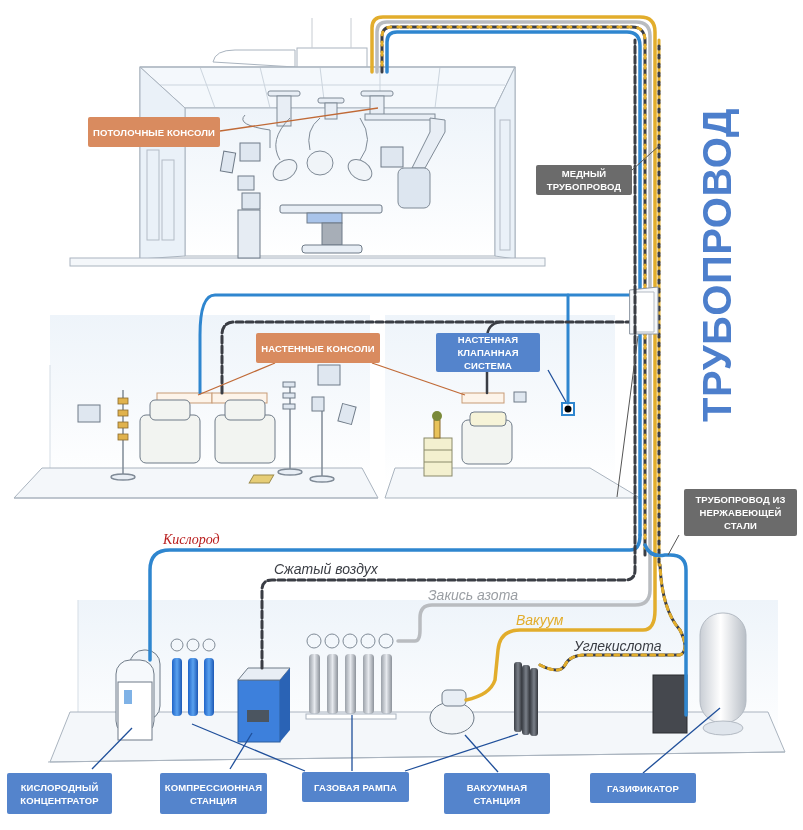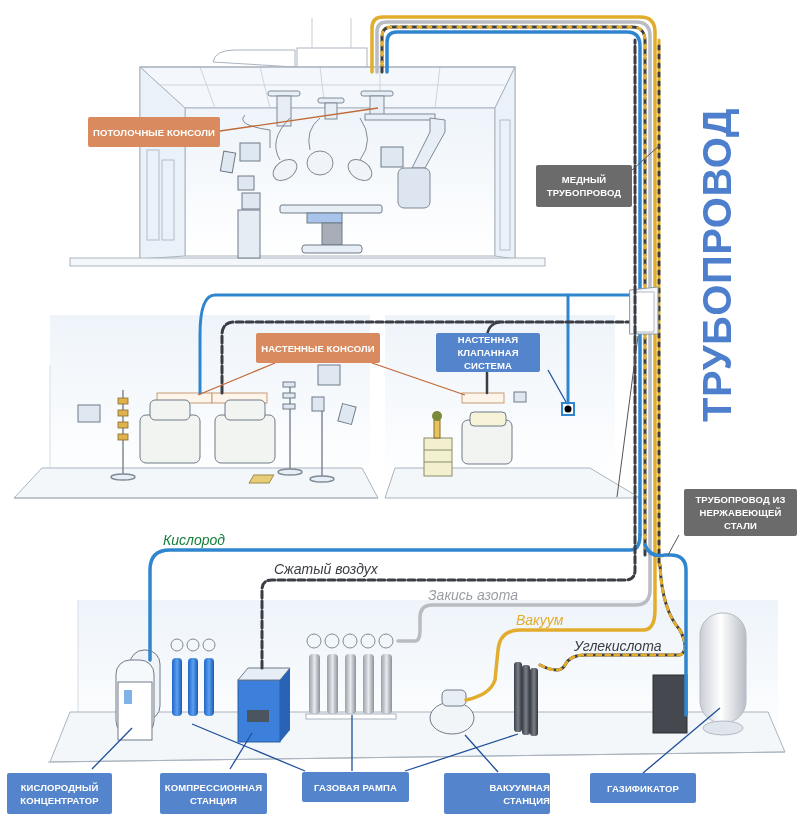--- a/index.html
+++ b/index.html
@@ -274,33 +274,33 @@
     <line x1="92" y1="769" x2="132" y2="728" stroke="#1f4f9a" stroke-width="1.3"></line>
     <line x1="230" y1="769" x2="252" y2="733" stroke="#1f4f9a" stroke-width="1.3"></line>
     <line x1="305" y1="771" x2="192" y2="724" stroke="#1f4f9a" stroke-width="1.3"></line>
     <line x1="352" y1="771" x2="352" y2="715" stroke="#1f4f9a" stroke-width="1.3"></line>
     <line x1="405" y1="771" x2="518" y2="734" stroke="#1f4f9a" stroke-width="1.3"></line>
     <line x1="498" y1="772" x2="465" y2="735" stroke="#1f4f9a" stroke-width="1.3"></line>
     <line x1="643" y1="773" x2="720" y2="708" stroke="#1f4f9a" stroke-width="1.3"></line>
   </g>
 </svg>
 
-<div class="gas" style="left:163px;top:532px;color:#15803d;">Кислород</div>
+<div class="gas" style="left:163px;top:532px;color:#b91c1c;font-family:Liberation Serif, serif;">Кислород</div>
 <div class="gas" style="left:274px;top:561px;color:#3a3d44;text-align:center;">Сжатый воздух</div>
 <div class="gas" style="left:428px;top:587px;color:#9a9ea3;">Закись азота</div>
 <div class="gas" style="left:516px;top:612px;color:#e2ad2c;">Вакуум</div>
 <div class="gas" style="left:574px;top:638px;color:#3a3d44;">Углекислота</div>
 
 <div class="lbl orange" style="left:88px;top:117px;width:132px;height:30px;">ПОТОЛОЧНЫЕ КОНСОЛИ</div>
 <div class="lbl orange" style="left:256px;top:333px;width:124px;height:30px;">НАСТЕННЫЕ КОНСОЛИ</div>
 <div class="lbl blue" style="left:436px;top:333px;width:104px;height:39px;">НАСТЕННАЯ КЛАПАННАЯ СИСТЕМА</div>
-<div class="lbl gray" style="left:536px;top:165px;width:96px;height:42px;">МЕДНЫЙ ТРУБОПРОВОД</div>
+<div class="lbl gray" style="left:536px;top:165px;width:96px;height:30px;">МЕДНЫЙ ТРУБОПРОВОД</div>
 <div class="lbl gray" style="left:684px;top:489px;width:113px;height:47px;">ТРУБОПРОВОД ИЗ НЕРЖАВЕЮЩЕЙ СТАЛИ</div>
 <div class="lbl blue" style="left:7px;top:773px;width:105px;height:41px;">КИСЛОРОДНЫЙ КОНЦЕНТРАТОР</div>
 <div class="lbl blue" style="left:160px;top:773px;width:107px;height:41px;">КОМПРЕССИОННАЯ СТАНЦИЯ</div>
 <div class="lbl blue" style="left:302px;top:772px;width:107px;height:30px;">ГАЗОВАЯ РАМПА</div>
-<div class="lbl blue" style="left:444px;top:773px;width:106px;height:41px;text-align:right;">ВАКУУМНАЯ СТАНЦИЯ</div>
+<div class="lbl blue" style="left:444px;top:773px;width:106px;height:41px;">ВАКУУМНАЯ СТАНЦИЯ</div>
 <div class="lbl blue" style="left:590px;top:773px;width:106px;height:30px;">ГАЗИФИКАТОР</div>
 
 <div id="title-vertical">
   <span>ТРУБОПРОВОД</span>
 </div>
 </div>
 
 </body></html>

